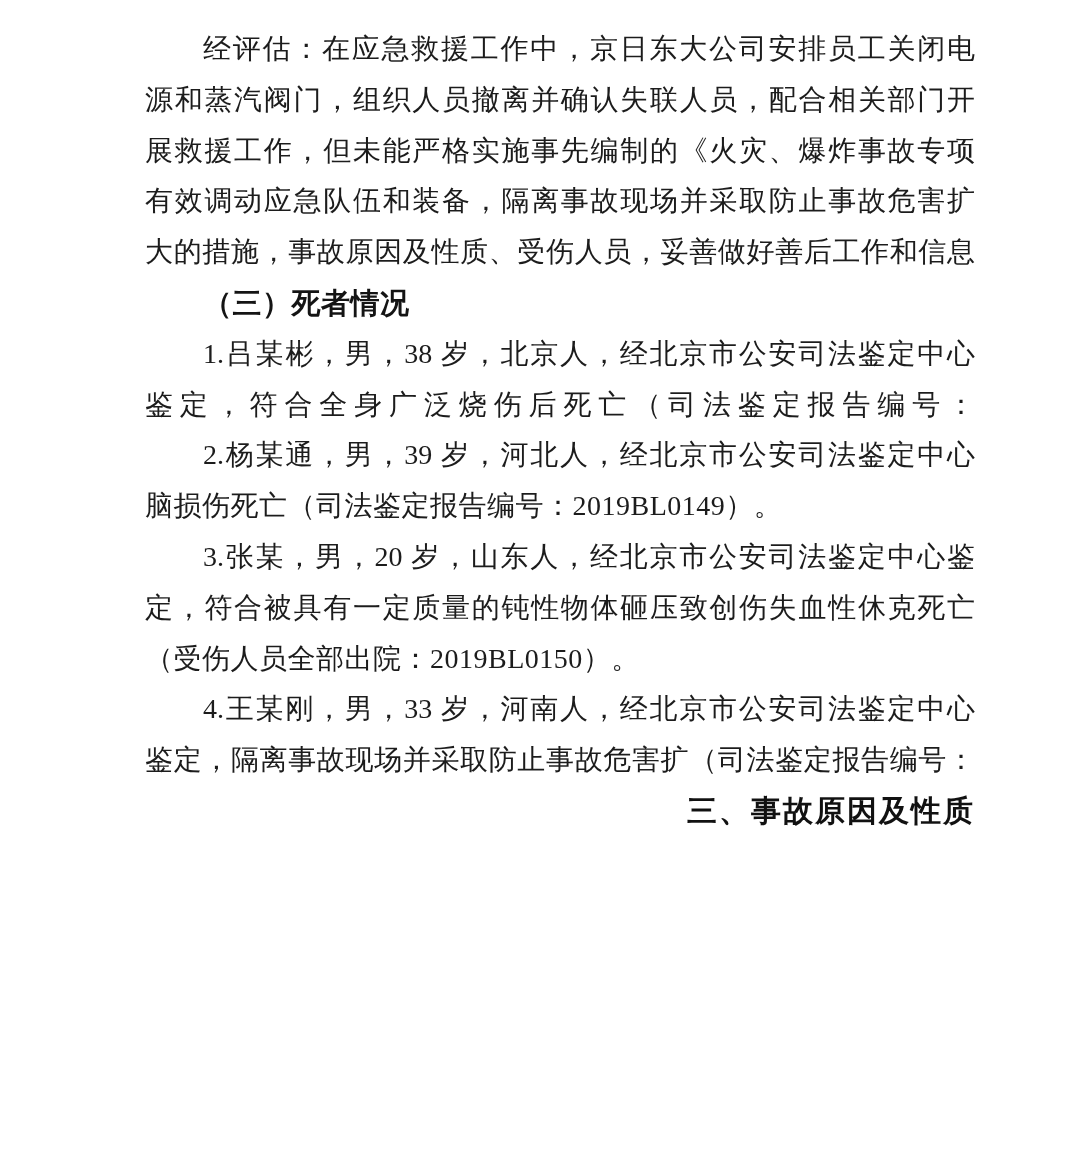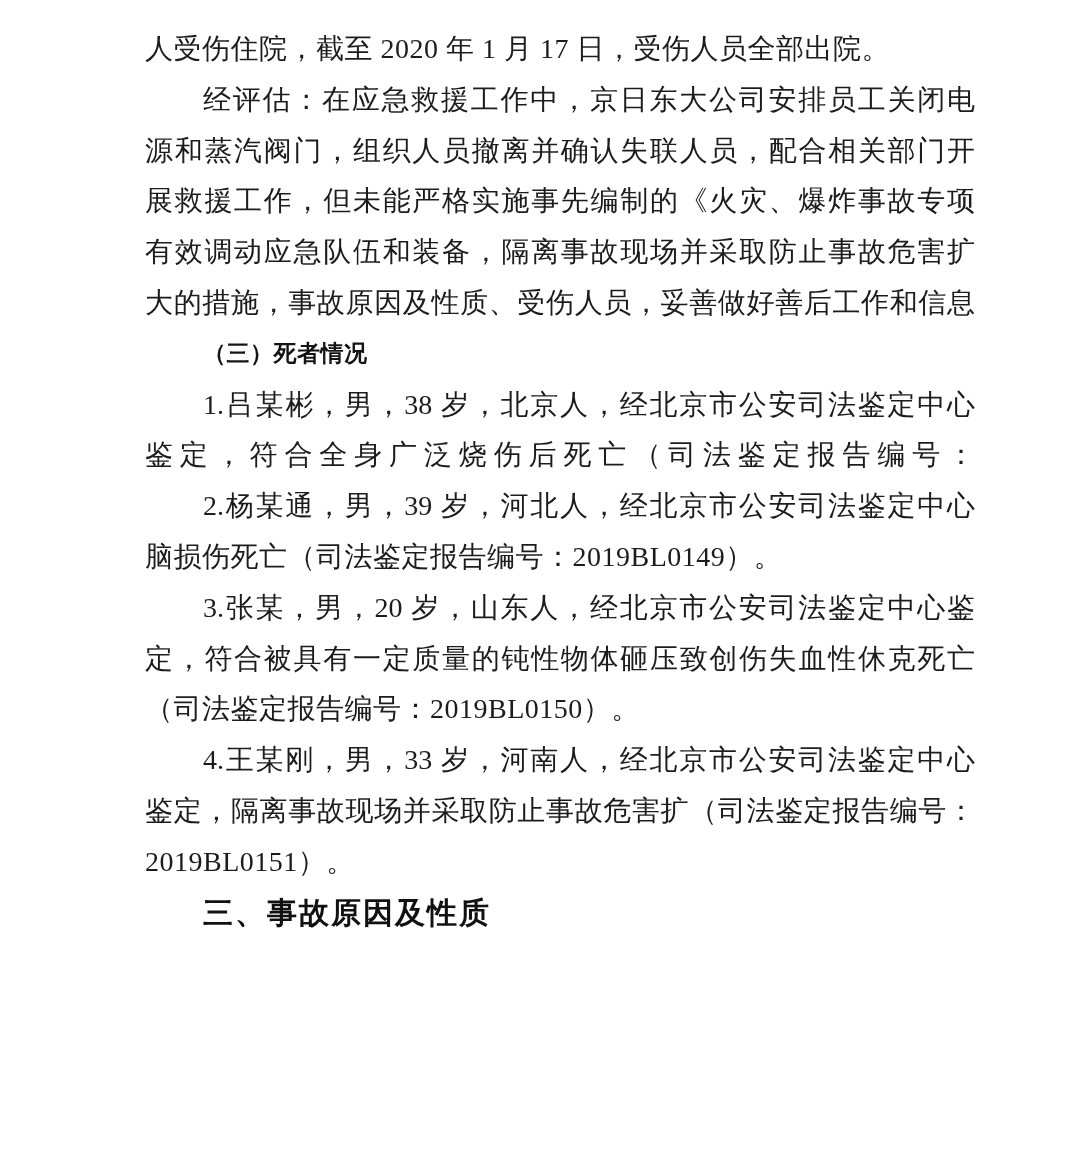--- a/index.html
+++ b/index.html
@@ -43,40 +43,38 @@
     text-align-last: justify;
     text-justify: inter-character;
     letter-spacing: 0;
   }
   .line.first-indent {
     text-indent: 58px;
   }
   
   .p-heading-kai .line {
     font-weight: bold;
-    font-size: 23px;
+    font-size: 29px;
     color: #141414;
   }
   
   .p-heading-hei .line {
     font-family: "Liberation Sans", "DejaVu Sans", sans-serif;
     font-weight: bold;
     font-size: 30px;
     color: #111111;
     letter-spacing: 2px;
+    text-align: right;
   }
 </style>
 </head>
 <body>
 
 <div class="doc-page">
   <div class="text-block" id="text-block">
-      <div class="paragraph p-body">
-        <div class="line">人受伤住院，截至 2020 年 1 月 17 日，受伤人员全部出院。</div>
-      </div>
       <div class="paragraph p-body">
         <div class="line just first-indent">经评估：在应急救援工作中，京日东大公司安排员工关闭电</div>
         <div class="line just">源和蒸汽阀门，组织人员撤离并确认失联人员，配合相关部门开</div>
         <div class="line just">展救援工作，但未能严格实施事先编制的《火灾、爆炸事故专项</div>
         <div class="line just">有效调动应急队伍和装备，隔离事故现场并采取防止事故危害扩</div>
         <div class="line just">大的措施，事故原因及性质、受伤人员，妥善做好善后工作和信息</div>
       </div>
       <div class="paragraph p-heading-kai">
         <div class="line first-indent">（三）死者情况</div>
       </div>
@@ -84,24 +82,23 @@
         <div class="line just first-indent">1.吕某彬，男，38 岁，北京人，经北京市公安司法鉴定中心</div>
         <div class="line just">鉴定，符合全身广泛烧伤后死亡（司法鉴定报告编号：</div>
       </div>
       <div class="paragraph p-body">
         <div class="line just first-indent">2.杨某通，男，39 岁，河北人，经北京市公安司法鉴定中心</div>
         <div class="line">脑损伤死亡（司法鉴定报告编号：2019BL0149）。</div>
       </div>
       <div class="paragraph p-body">
         <div class="line just first-indent">3.张某，男，20 岁，山东人，经北京市公安司法鉴定中心鉴</div>
         <div class="line just">定，符合被具有一定质量的钝性物体砸压致创伤失血性休克死亡</div>
-        <div class="line">（司法鉴定报告编号：2019BL0150）。</div>
+        <div class="line">（受伤人员全部出院：2019BL0150）。</div>
       </div>
       <div class="paragraph p-body">
         <div class="line just first-indent">4.王某刚，男，33 岁，河南人，经北京市公安司法鉴定中心</div>
         <div class="line just">鉴定，隔离事故现场并采取防止事故危害扩（司法鉴定报告编号：</div>
-        <div class="line">2019BL0151）。</div>
       </div>
       <div class="paragraph p-heading-hei">
         <div class="line first-indent">三、事故原因及性质</div>
       </div>
     </div>
 </div>
 
 </body></html>

